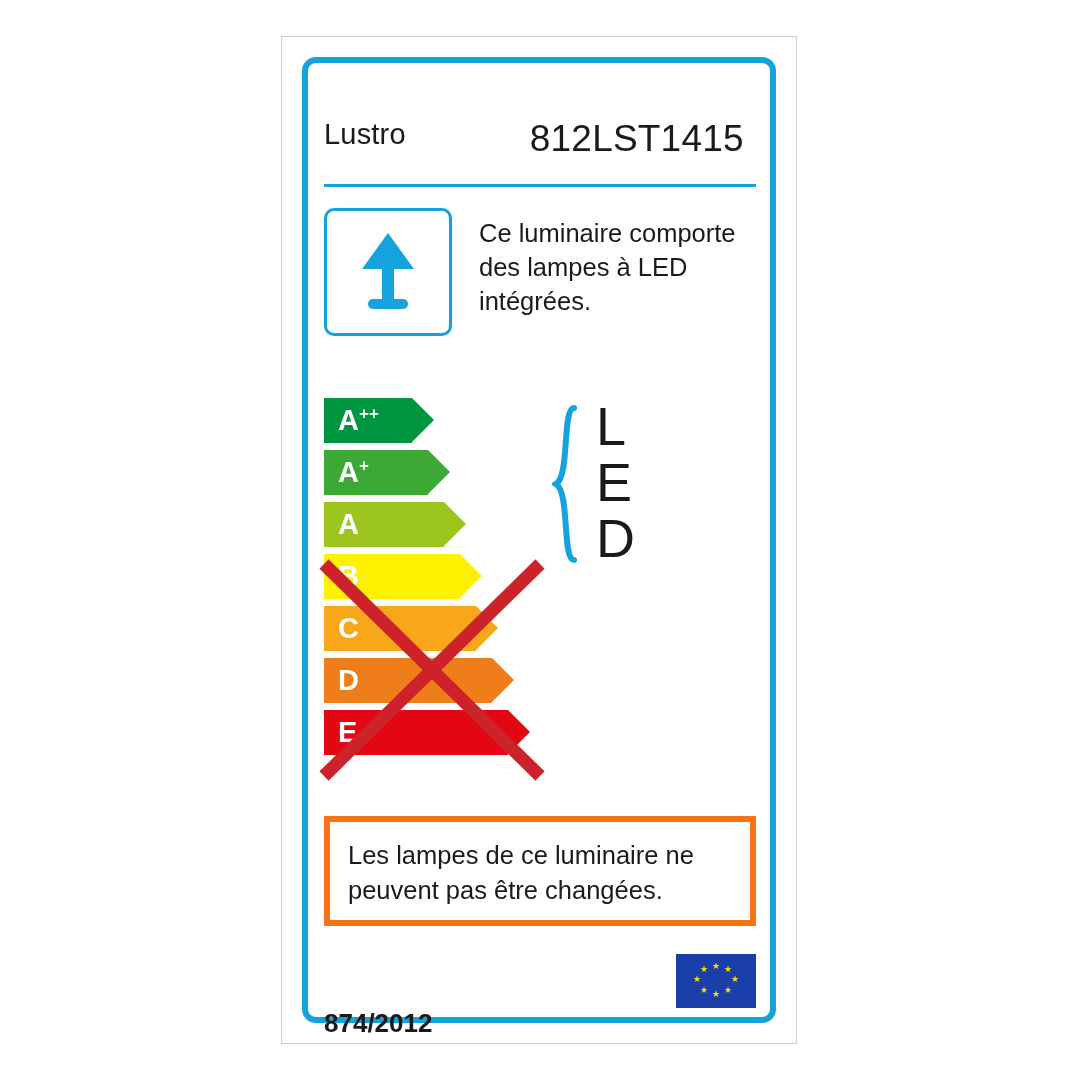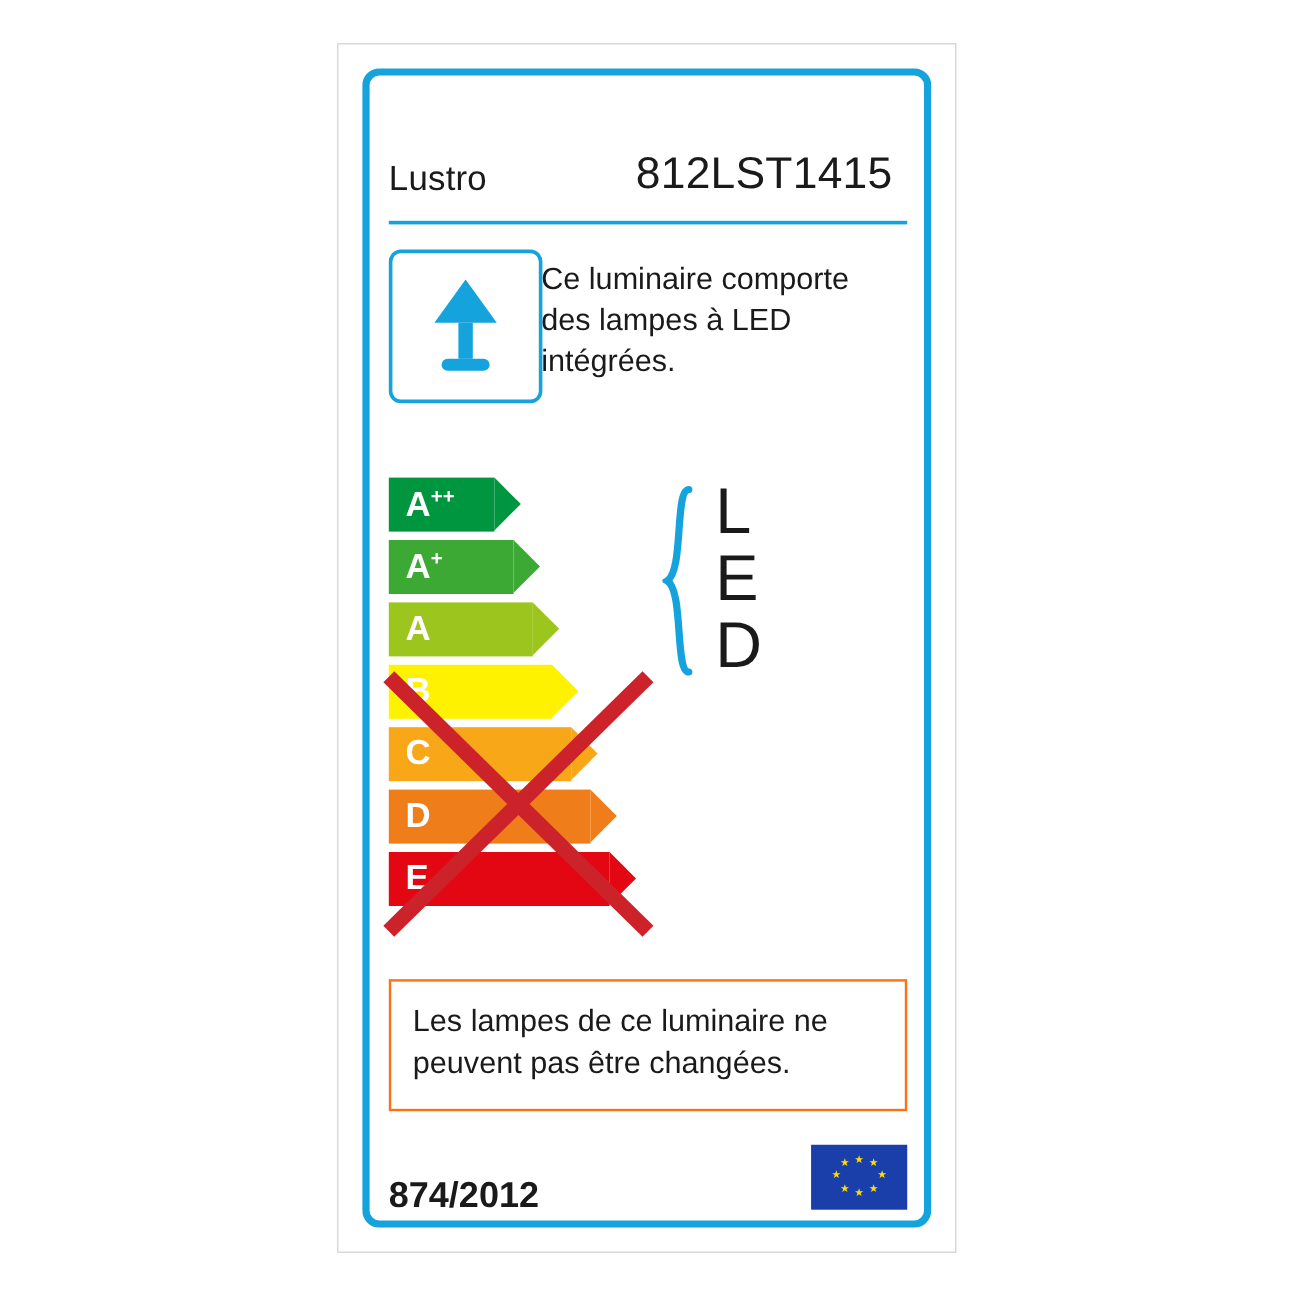--- a/index.html
+++ b/index.html
@@ -41,21 +41,21 @@
   }
 
   
   #header-row {
     position: absolute;
     left: 324px;
     top: 118px;
     width: 432px;
     height: 48px;
     display: flex;
-    align-items: flex-end;
+    align-items: flex-start;
   }
   #brand-name {
     font-size: 29px;
     color: #1a1a1a;
     letter-spacing: 0.2px;
   }
   #model-code {
     font-size: 37px;
     color: #1a1a1a;
     margin-left: 124px;
@@ -79,21 +79,21 @@
     height: 128px;
     border: 3px solid #14a3dc;
     border-radius: 10px;
     box-sizing: border-box;
     display: flex;
     align-items: center;
     justify-content: center;
   }
   #integrated-lamp-text {
     position: absolute;
-    left: 451px;
+    left: 479px;
     top: 216px;
     width: 300px;
     font-size: 25.5px;
     line-height: 34px;
     color: #1a1a1a;
   }
 
   
   #energy-scale {
     position: absolute;
@@ -158,36 +158,36 @@
     pointer-events: none;
   }
 
   
   #note-box {
     position: absolute;
     left: 324px;
     top: 816px;
     width: 432px;
     height: 110px;
-    border: 2px solid #f97316;
+    border: 6px solid #f97316;
     box-sizing: border-box;
     padding: 16px 18px 0 18px;
   }
   #note-text {
     font-size: 25.5px;
     line-height: 35px;
     color: #1a1a1a;
   }
 
   
   #regulation-code {
     position: absolute;
     left: 324px;
-    top: 980px;
-    font-size: 30px;
+    top: 1008px;
+    font-size: 26px;
     font-weight: bold;
     color: #1a1a1a;
   }
   #eu-flag {
     position: absolute;
     left: 676px;
     top: 954px;
     width: 80px;
     height: 54px;
     background: #1a3faa;

